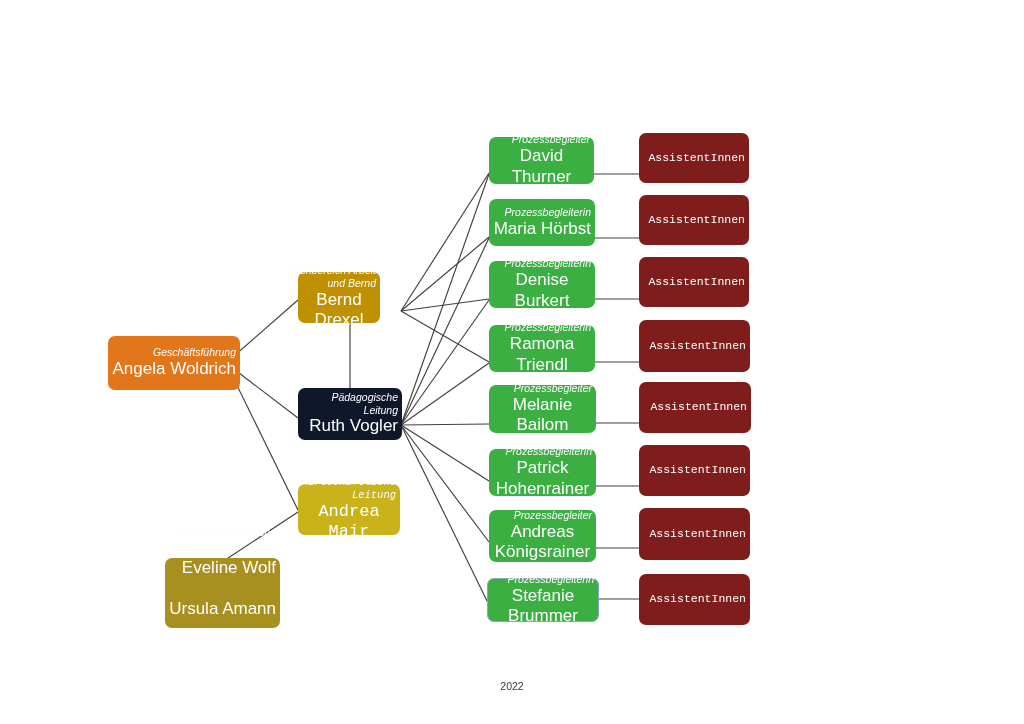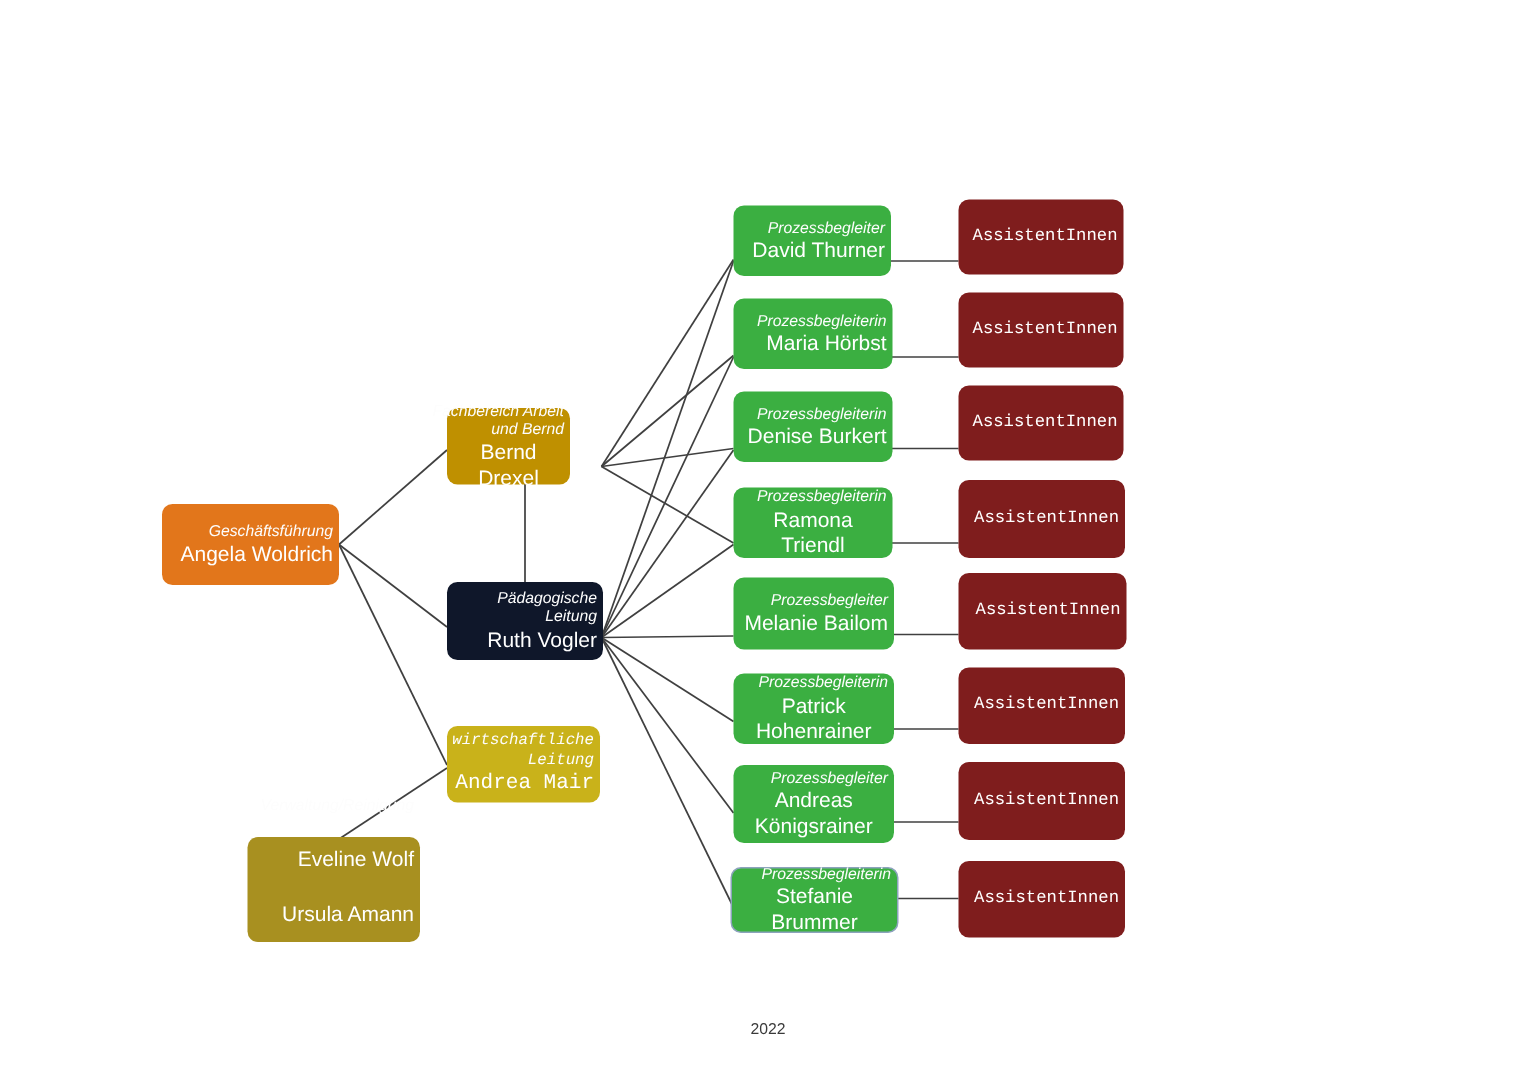--- a/index.html
+++ b/index.html
@@ -71,21 +71,21 @@
     line-height: 1.22;
     padding: 2px 4px;
   }
   .node .role {
     font-style: italic;
     font-size: 10.5px;
     color: #fdfdfd;
     white-space: nowrap;
   }
   .node .person {
-    font-size: 14px;
+    font-size: 17px;
     color: #ffffff;
   }
   .node.multi .person {
     white-space: normal;
   }
 
   
   .n-orange      { background: #E2761B; }
   .n-olive-mid   { background: #BF9000; }
   .n-olive-dark  { background: #0f172a; }
@@ -149,21 +149,21 @@
     <line x1="594" y1="238" x2="639" y2="238"></line>
     <line x1="594" y1="299" x2="639" y2="299"></line>
     <line x1="594" y1="362" x2="639" y2="362"></line>
     <line x1="594" y1="423" x2="639" y2="423"></line>
     <line x1="594" y1="486" x2="639" y2="486"></line>
     <line x1="594" y1="548" x2="639" y2="548"></line>
     <line x1="594" y1="599" x2="639" y2="599"></line>
   </svg>
 
 
-  <div class="node n-orange" style="left:108px; top:336px; width:118px; height:54px;">
+  <div class="node n-orange" style="left:108px; top:336px; width:132px; height:54px;">
     <span class="role">Geschäftsführung</span>
     <span class="person">Angela Woldrich</span>
   </div>
 
   <div class="node n-olive-mid" style="left:298px; top:272px; width:82px; height:51px;">
     <span class="role">Fachbereich Arbeit</span>
     <span class="role">und Bernd</span>
     <span class="person">Bernd Drexel</span>
   </div>
 

